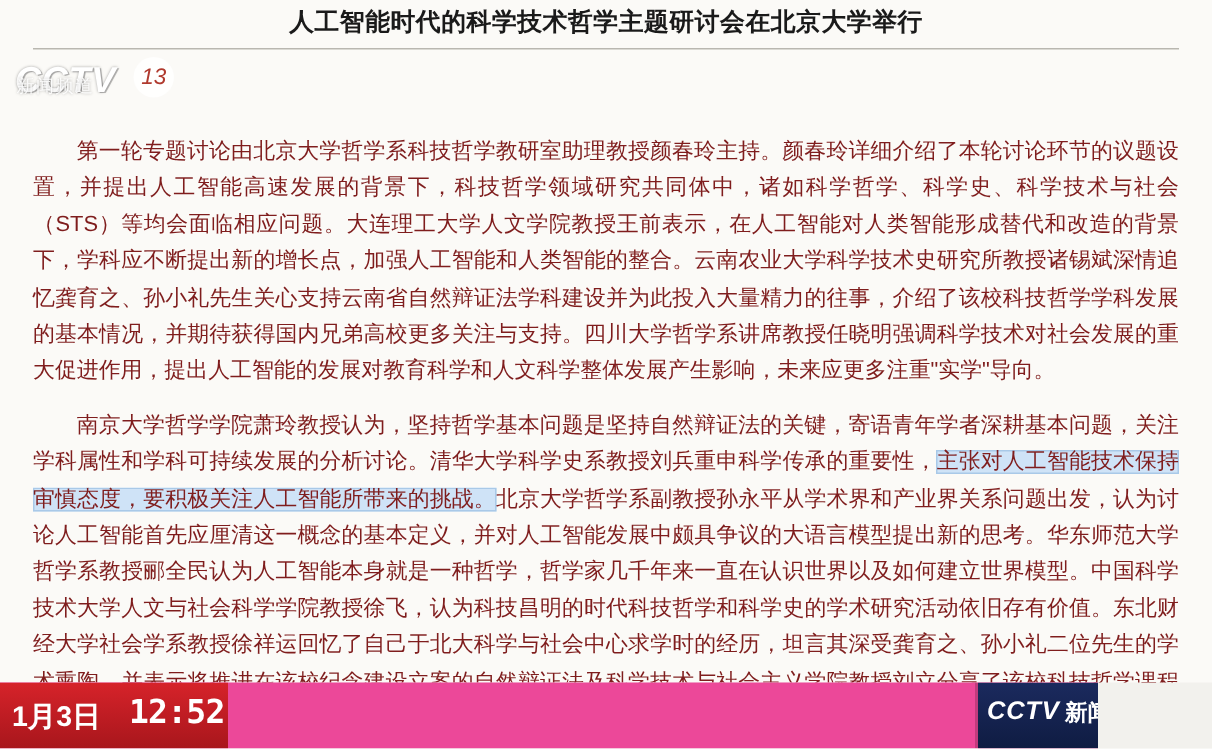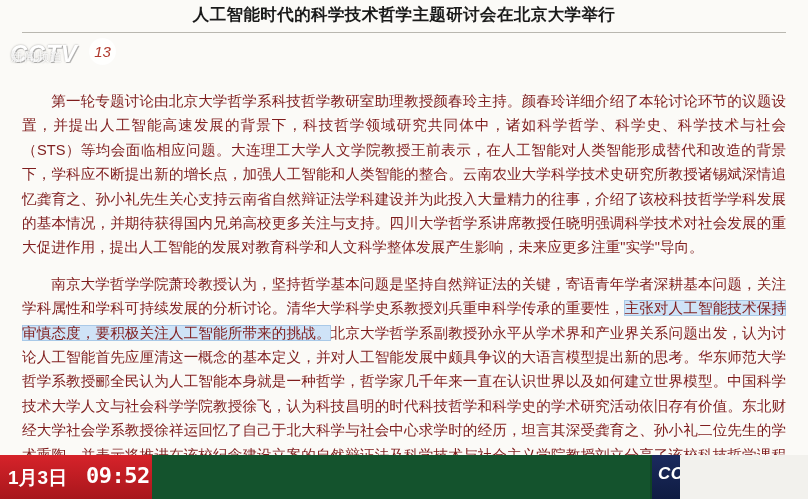--- a/index.html
+++ b/index.html
@@ -113,23 +113,23 @@
     color: rgba(255,255,255,0.9);
     letter-spacing: 1px;
     text-shadow: 0 0 2px rgba(0,0,0,0.3);
   }
 
   
   .newsbar {
     position: absolute;
     left: 0;
     top: 455px;
-    width: 680px;
-    height: 44px;
-    background: #14532d;
+    width: 732px;
+    height: 44px;
+    background: #ec4899;
     overflow: hidden;
   }
   .nb-red {
     position: absolute;
     left: 0; top: 0;
     width: 152px;
     height: 44px;
     background: linear-gradient(180deg, #d6232a 0%, #a8161c 100%);
   }
   .nb-date {
@@ -229,21 +229,21 @@
     <div class="logo">
       <div class="logo-main">CCTV</div>
       <div class="logo-num">13</div>
       <div class="logo-sub">新闻频道</div>
     </div>
   </div>
 
   <div class="newsbar">
     <div class="nb-red">
       <div class="nb-date">1月3日</div>
-      <div class="nb-time">09:52</div>
+      <div class="nb-time">12:52</div>
     </div>
     <div class="nb-sep" style="left:650px"></div>
     <div class="nb-right">
       <div class="nb-brand">CCTV</div>
       <div class="nb-brand-cn">新闻</div>
       <div class="nb-right-text">美议员称马杜罗将无</div>
     </div>
   </div>
 
 </div>

